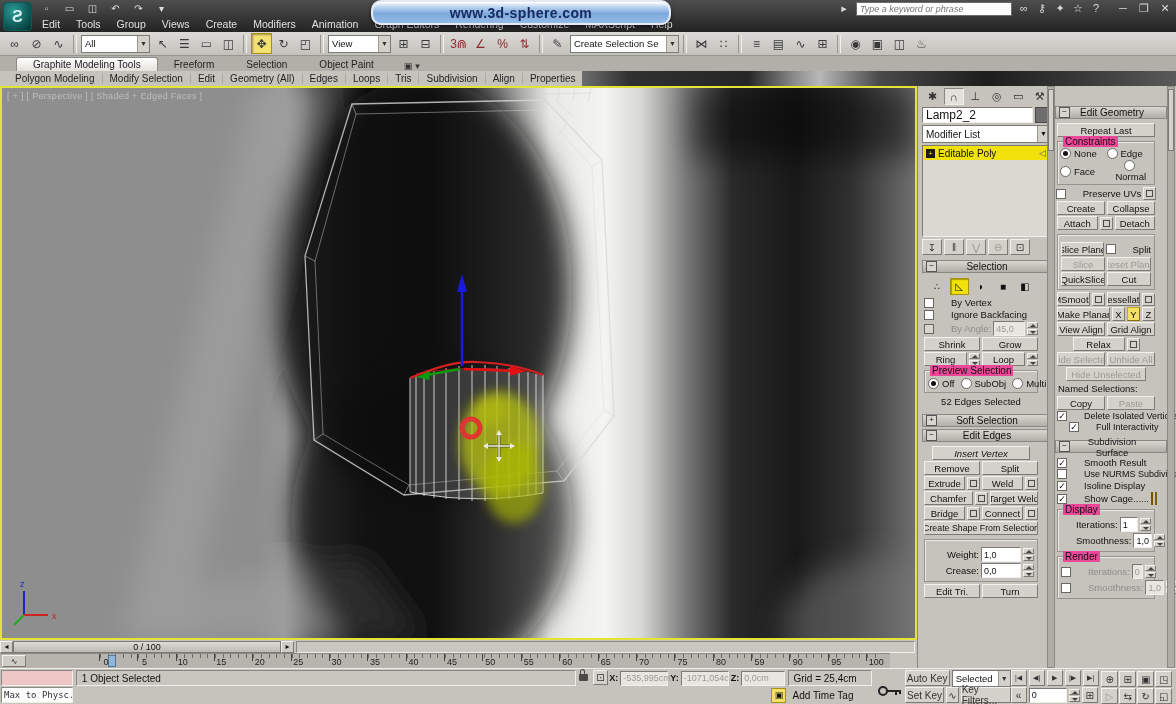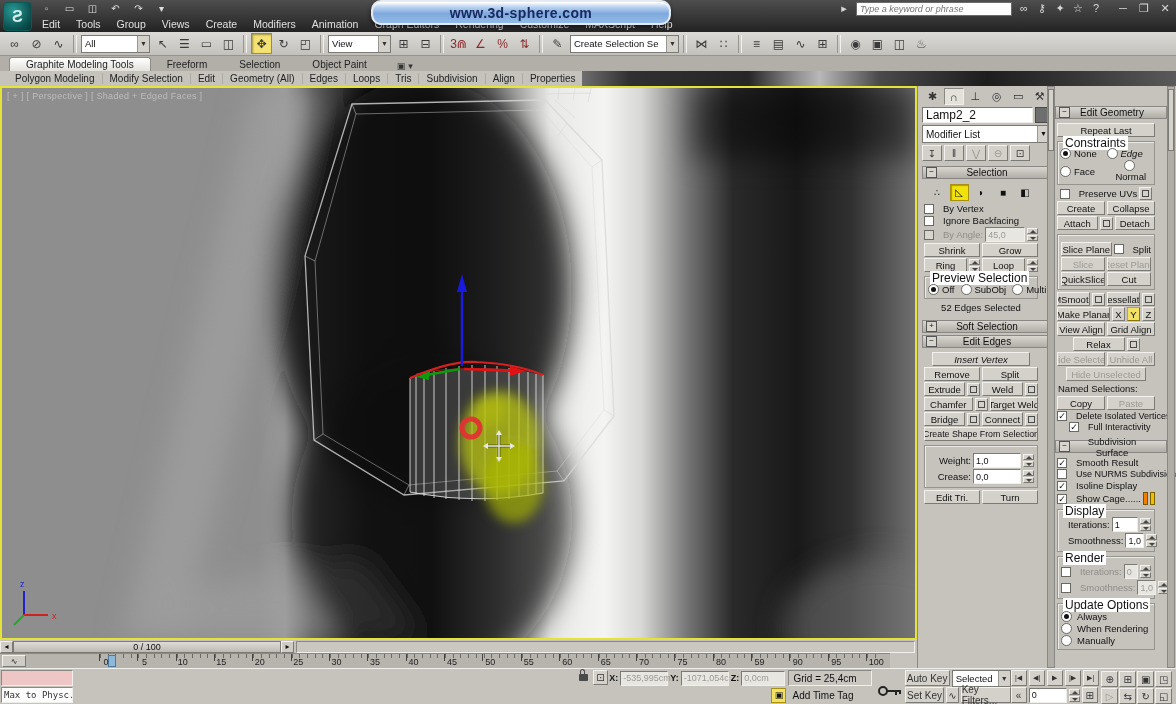--- a/index.html
+++ b/index.html
@@ -35,21 +35,21 @@
        font-size:12px;color:#3a3a3a;border:1px solid transparent;cursor:default;flex:0 0 auto;}
   .tbi.active{background:#f4e272;border:1px solid #a98f12;box-shadow:inset 1px 1px 2px rgba(0,0,0,.35);}
   .tbgroup{display:flex;align-items:center;gap:1px;}
   .sep{width:2px;height:18px;border-left:1px solid #98968f;border-right:1px solid #f2f1ee;margin:0 2px;flex:0 0 auto;}
   .combo{display:flex;align-items:center;height:16px;background:#fff;border:1px solid #7c7a75;
          font-size:9.5px;padding-left:3px;flex:0 0 auto;}
   .combo .caret{margin-left:auto;width:11px;height:100%;background:#d4d1cb;border-left:1px solid #9a9894;
          display:flex;align-items:center;justify-content:center;font-size:7px;color:#333;}
   
   .ribtabs{position:absolute;left:0;top:56px;width:1176px;height:15px;background:#b2afa9;
-           display:flex;align-items:flex-end;padding-left:9px;box-sizing:border-box;}
+           display:flex;align-items:flex-end;padding-left:16px;box-sizing:border-box;}
   .rtab{padding:1px 16px;font-size:10px;color:#222;cursor:default;}
   .rtab.active{background:linear-gradient(#ffffff,#e3e1dc);border:1px solid #8d8b86;border-bottom:none;
                border-radius:3px 3px 0 0;}
   .ribopts{display:flex;align-items:center;gap:3px;margin-left:14px;color:#333;font-size:9px;}
   .subtabs{position:absolute;left:0;top:71px;width:1176px;height:15px;background:#c6c3bd;
            display:flex;align-items:center;padding-left:8px;box-sizing:border-box;font-size:10px;}
   .stab{padding:0 7px;color:#222;cursor:default;border-right:1px solid #aeaba5;}
   .stab:last-of-type{border-right:none;}
   .subtabs .fill{flex:1;height:15px;background:linear-gradient(90deg,#6e6e6e,#303030 8%,#262626 28%,#8e8e8e 36%,#b8b8b8 40%,#4a4a4a 50%,#1d1d1d 68%,#383838 84%,#5a5a5a);}
   
@@ -112,27 +112,27 @@
      white-space:nowrap;overflow:hidden;}
   .b.disabled{color:#9b9992;}
   .b.yellow{background:#f2e164;border-color:#c7a81c #8a7408 #8a7408 #c7a81c;}
   .sq{width:13px;height:13px;flex:0 0 13px;background:#d4d1cb;border:1px solid;border-color:#f2f1ee #7c7a75 #7c7a75 #f2f1ee;
       box-sizing:border-box;position:relative;}
   .sq::after{content:"";position:absolute;left:2px;top:2px;right:2px;bottom:2px;border:1px solid #4a4a4a;}
   .cb{width:10px;height:10px;flex:0 0 10px;background:#fff;border:1px solid #6a6863;box-sizing:border-box;
       font-size:9px;line-height:8px;text-align:center;color:#111;}
   .cb.checked::after{content:"✓";}
   .cb.disabled{background:#d8d5cf;}
-  .cbl{font-size:9.5px;margin-left:7px;white-space:nowrap;}
+  .cbl{font-size:9.5px;margin-left:15px;white-space:nowrap;}
   .cbl.dim{color:#8f8d88;}
   .radio{width:9px;height:9px;flex:0 0 9px;border-radius:50%;background:#fff;border:1px solid #6a6863;position:relative;box-sizing:content-box;}
   .radio.sel::after{content:"";position:absolute;left:2px;top:2px;width:5px;height:5px;border-radius:50%;background:#111;}
   .rlabel{font-size:9.5px;margin-left:3px;white-space:nowrap;}
   .gbox{border:1px solid #96948e;box-shadow:inset 1px 1px 0 #eceae6;margin:4px 1px 2px 1px;padding:6px 2px 2px 2px;position:relative;}
-  .gbox .gtitle{position:absolute;left:5px;top:-6px;background:#ffffff;padding:0 2px;font-size:12px;}
+  .gbox .gtitle{position:absolute;left:5px;top:-6px;background:#ec4899;padding:0 2px;font-size:10px;}
   .field{background:#fff;border:1px solid;border-color:#7c7a75 #f0efec #f0efec #7c7a75;height:13px;
          font-size:9px;padding:0 2px;display:flex;align-items:center;box-sizing:content-box;}
   .field.dim{color:#9b9992;background:#e8e6e1;}
   .spin{display:inline-flex;flex-direction:column;gap:1px;width:11px;flex:0 0 11px;}
   .spin i{display:block;height:6px;background:#d4d1cb;border:1px solid;border-color:#f2f1ee #7c7a75 #7c7a75 #f2f1ee;
           position:relative;box-sizing:border-box;}
   .spin i::after{content:"";position:absolute;left:2px;}
   .spin i.up::after{top:1px;border-left:3px solid transparent;border-right:3px solid transparent;border-bottom:3px solid #444;}
   .spin i.dn::after{top:1px;border-left:3px solid transparent;border-right:3px solid transparent;border-top:3px solid #444;}
   .subicons{display:flex;gap:3px;justify-content:center;margin:2px 0;}
@@ -467,20 +467,27 @@
           <span class="ptab">⚒</span>
         </div>
       <div class="namerow">
         <span class="namefield">Lamp2_2</span>
         <span class="swatch"></span>
       </div>
       <div class="modlist">
         <span>Modifier List</span>
         <span style="margin-left:auto;width:11px;text-align:center;font-size:7px;background:#d4d1cb;border-left:1px solid #9a9894;align-self:stretch;line-height:15px;">▼</span>
       </div>
+      <div class="stack">
+        <div class="stackrow">
+          <span class="bx">+</span>
+          <span>Editable Poly</span>
+          <span class="lamp">◁</span>
+        </div>
+      </div>
       <div class="stacktools">
 
       <span class="sbtn">↧</span>
           <span class="sbtn">‖</span>
           <span class="sbtn disabled">⋁</span>
           <span class="sbtn disabled">⊖</span>
           <span class="sbtn">⊡</span>
         </div>
 
       <div class="rhead">
@@ -631,21 +638,21 @@
             <span class="b">Repeat Last</span>
           </div>
         <div class="gbox">
           <span class="gtitle">Constraints</span>
           <div style="display:grid;grid-template-columns:1fr 1fr;gap:1px;">
 
           <label style="display:flex;align-items:center;">
               <span class="radio sel"></span>
               <span class="rlabel">None</span>
             </label>
-              <label style="display:flex;align-items:center;font-style:italic;">
+              <label style="display:flex;align-items:center;">
               <span class="radio"></span>
               <span class="rlabel">Edge</span>
             </label>
               <label style="display:flex;align-items:center;">
               <span class="radio"></span>
               <span class="rlabel">Face</span>
             </label>
               <label style="display:flex;align-items:center;flex-direction:column;">
               <span class="radio"></span>
               <span class="rlabel">Normal</span>
@@ -783,52 +790,35 @@
           <div class="prow">
             <span class="cb"></span>
             <span class="cbl dim" style="flex:1;text-align:right;">Smoothness:</span>
             <span class="field dim" style="width:22px;">1,0</span>
             <span class="spin">
                 <i class="up"></i>
                 <i class="dn"></i>
               </span>
           </div>
         </div>
-        <div class="gbox">
-          <span class="gtitle">Update Options</span>
-          <div>
-
-          <label class="prow" style="display:flex;">
-              <span class="radio sel"></span>
-              <span class="rlabel">Always</span>
-            </label>
-              <label class="prow" style="display:flex;">
-              <span class="radio"></span>
-              <span class="rlabel">When Rendering</span>
-            </label>
-              <label class="prow" style="display:flex;">
-              <span class="radio"></span>
-              <span class="rlabel">Manually</span>
-            </label>
-            </div>
-        </div>
       </div>
     </div>
 
     <div class="vscroll" style="right:1px;">
         <span class="thumb"></span>
       </div>
   </div>
 
   <div class="statusbar">
     <div class="sbcol" style="width:74px;padding-left:1px;">
       <div class="srow sunkflat pinkbox" style="width:72px;"></div>
       <div class="srow sunkflat whitebox" style="width:72px;">Max to Physc.</div>
     </div>
     <div class="sbcol" style="width:508px;padding-left:2px;">
+      <div class="srow sunkflat" style="padding-left:5px;">1 Object Selected</div>
     </div>
     <div class="sbcol" style="width:16px;align-items:center;">
       <span class="padlock"></span>
     </div>
     <div class="sbcol" style="width:18px;align-items:center;justify-content:flex-start;">
       <span class="sbtn" style="width:15px;height:15px;padding:0;">⊡</span>
     </div>
     <div class="sbcol" style="width:182px;">
       <div class="srow">
         <span class="coordlbl">X:</span>

